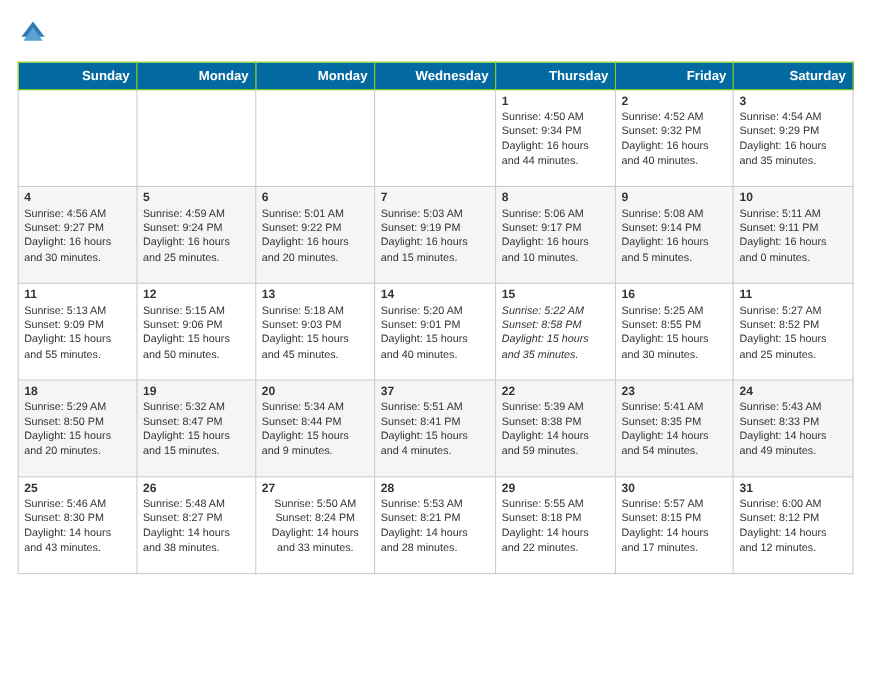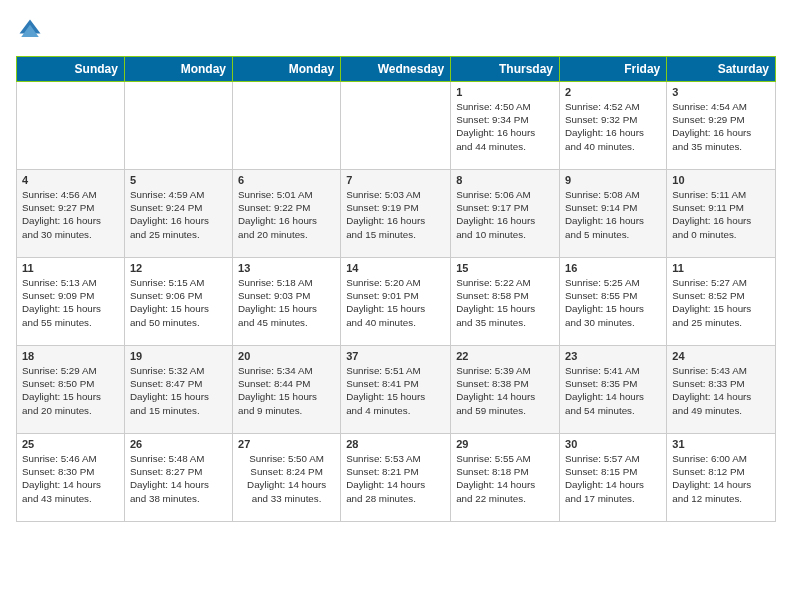--- a/index.html
+++ b/index.html
@@ -223,21 +223,21 @@
         </td>
         <td>
           <span class="day-num">14</span>
           <div class="day-info" style="white-space: pre-line;">Sunrise: 5:20 AM
 Sunset: 9:01 PM
 Daylight: 15 hours
 and 40 minutes.</div>
         </td>
         <td>
           <span class="day-num">15</span>
-          <div class="day-info" style="white-space: pre-line;">Sunrise: 5:22 AM
+          <div class="day-info" style="white-space: pre-line; font-style: italic;">Sunrise: 5:22 AM
 Sunset: 8:58 PM
 Daylight: 15 hours
 and 35 minutes.</div>
         </td>
         <td>
           <span class="day-num">16</span>
           <div class="day-info" style="white-space: pre-line;">Sunrise: 5:25 AM
 Sunset: 8:55 PM
 Daylight: 15 hours
 and 30 minutes.</div>

